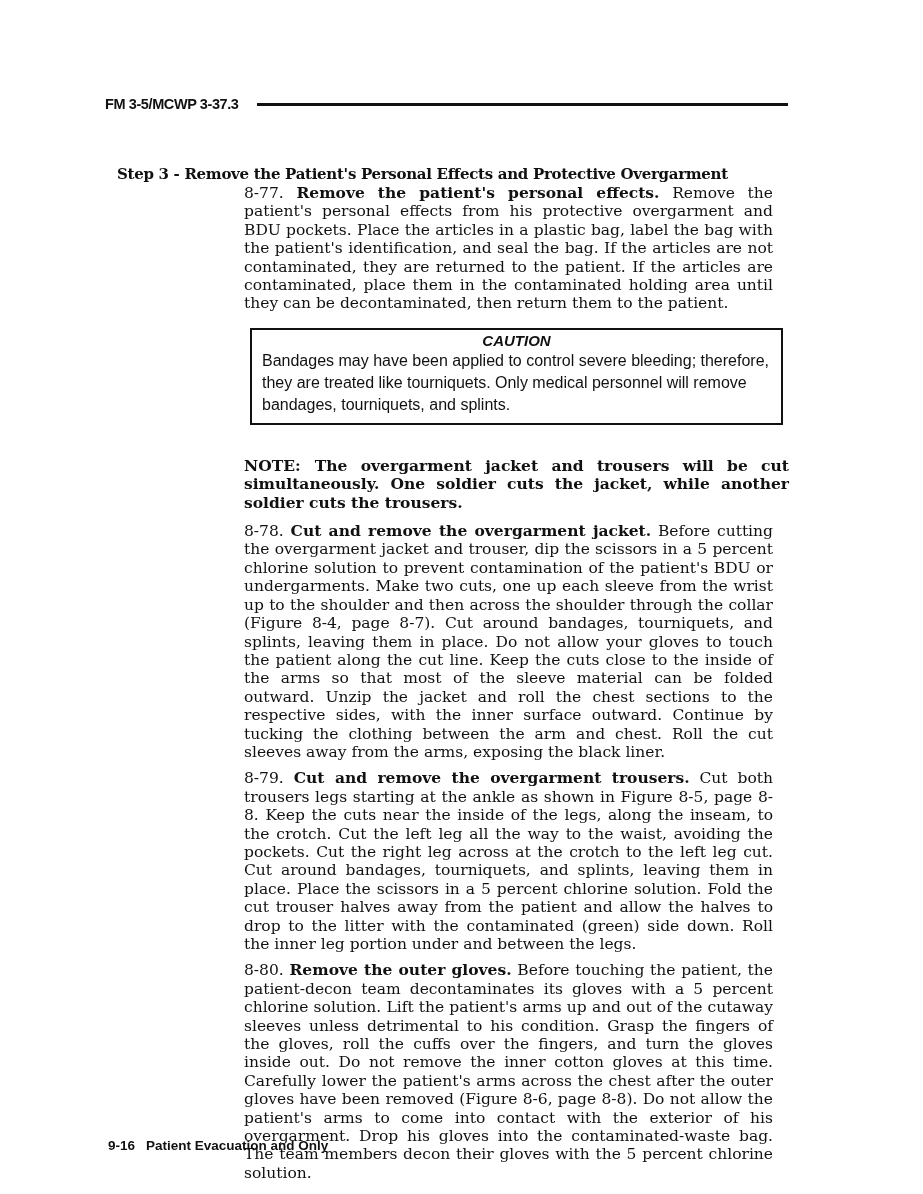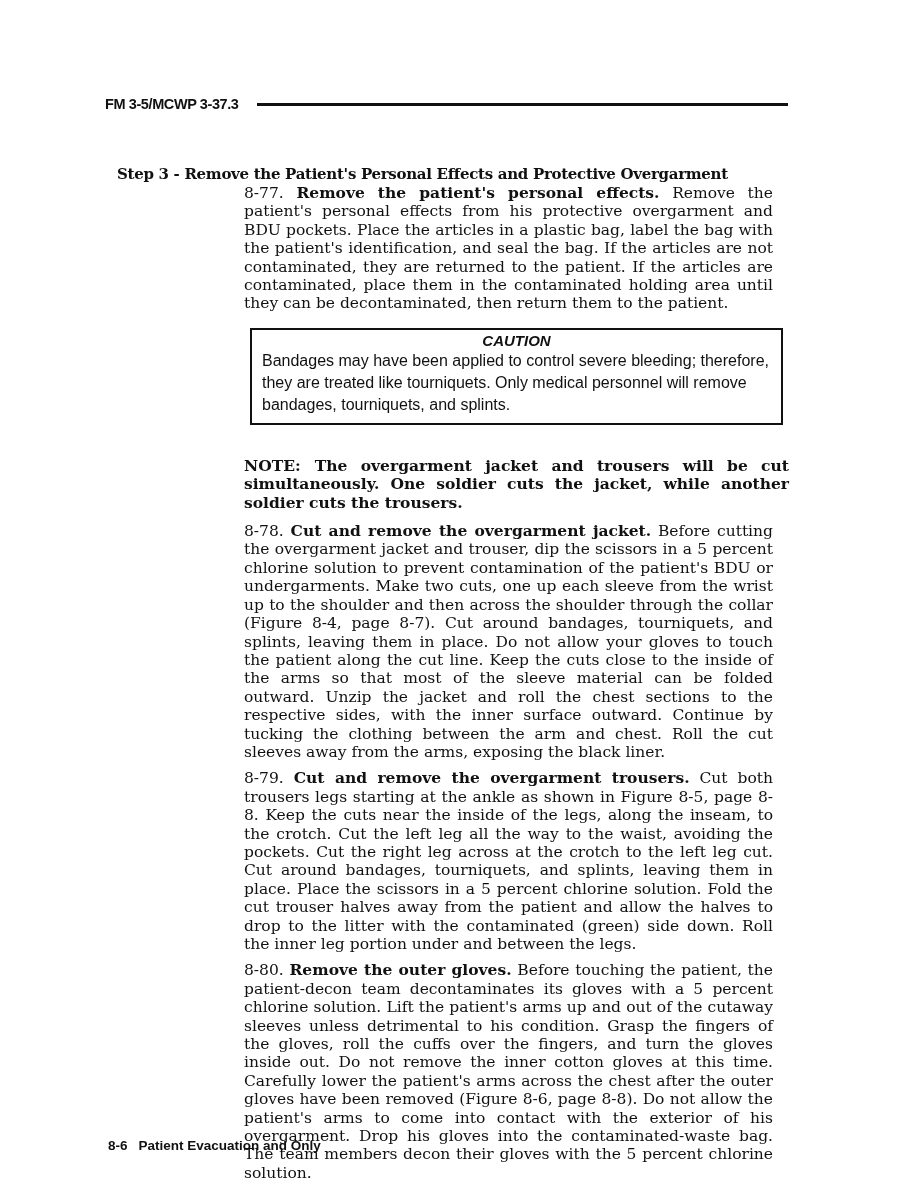--- a/index.html
+++ b/index.html
@@ -128,16 +128,16 @@
 
     <p class="para"><span class="para-num">8-78.</span> <span class="para-lead">Cut and remove the overgarment jacket.</span> <span>Before cutting the overgarment jacket and trouser, dip the scissors in a 5 percent chlorine solution to prevent contamination of the patient's BDU or undergarments. Make two cuts, one up each sleeve from the wrist up to the shoulder and then across the shoulder through the collar (Figure 8-4, page 8-7). Cut around bandages, tourniquets, and splints, leaving them in place.  Do not allow your gloves to touch the patient along the cut line.  Keep the cuts close to the inside of the arms so that most of the sleeve material can be folded outward. Unzip the jacket and roll the chest sections to the respective sides, with the inner surface outward.  Continue by tucking the clothing between the arm and chest.  Roll the cut sleeves away from the arms, exposing the black liner.</span></p>
 
     <p class="para"><span class="para-num">8-79.</span> <span class="para-lead">Cut and remove the overgarment trousers.</span> <span>Cut both trousers legs starting at the ankle as shown in Figure 8-5, page 8-8. Keep the cuts near the inside of the legs, along the inseam, to the crotch.  Cut the left leg all the way to the waist, avoiding the pockets. Cut the right leg across at the crotch to the left leg cut.  Cut around bandages, tourniquets, and splints, leaving them in place.  Place the scissors in a 5 percent chlorine solution.  Fold the cut trouser halves away from the patient and allow the halves to drop to the litter with the contaminated (green) side down. Roll the inner leg portion under and between the legs.</span></p>
 
     <p class="para"><span class="para-num">8-80.</span> <span class="para-lead">Remove the outer gloves.</span> <span>Before touching the patient, the patient-decon team decontaminates its gloves with a 5 percent chlorine solution. Lift the patient's arms up and out of the cutaway sleeves unless detrimental to his condition.  Grasp the fingers of the gloves, roll the cuffs over the fingers, and turn the gloves inside out.  Do not remove the inner cotton gloves at this time. Carefully lower the patient's arms across the chest after the outer gloves have been removed (Figure 8-6, page 8-8). Do not allow the patient's arms to come into contact with the exterior of his overgarment.  Drop his gloves into the contaminated-waste bag. The team members decon their gloves with the 5 percent chlorine solution.</span></p>
 
   </div>
 
   <div class="footer">
-    <span class="page-num">8-6</span><span>Patient Evacuation and Only</span>
+    <span class="page-num">9-16</span><span>Patient Evacuation and Only</span>
   </div>
 
 </div>
 
 </body></html>

